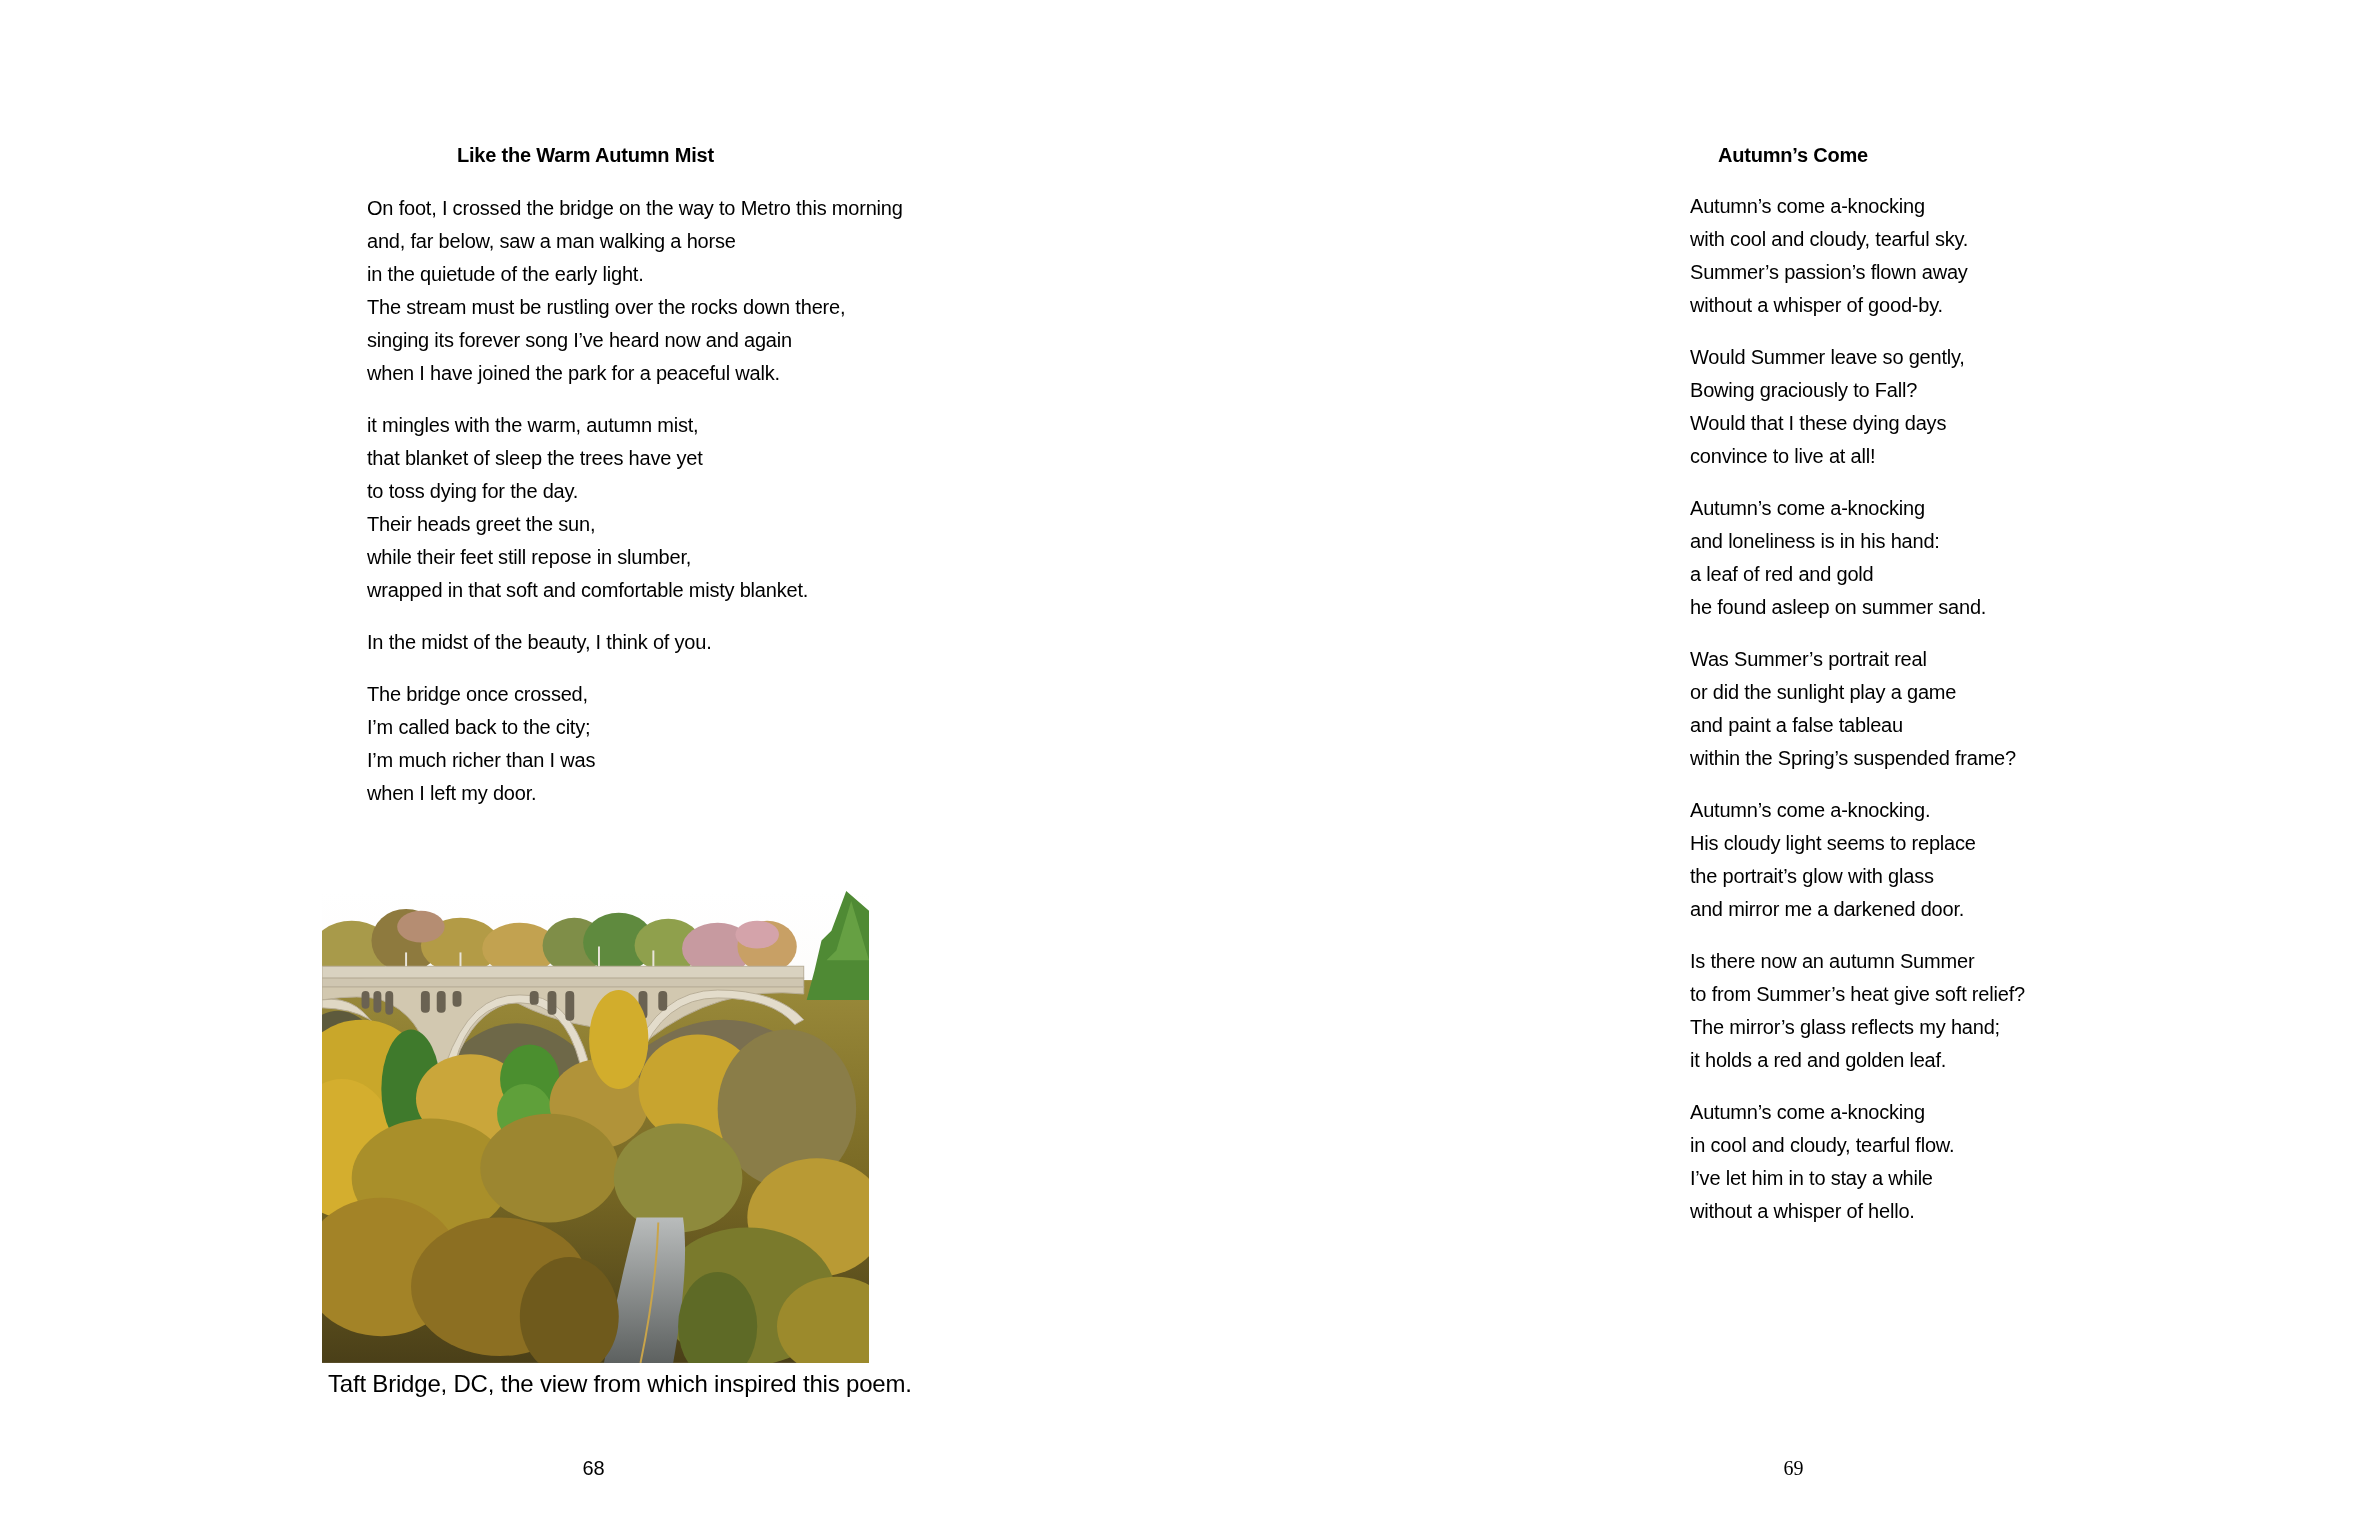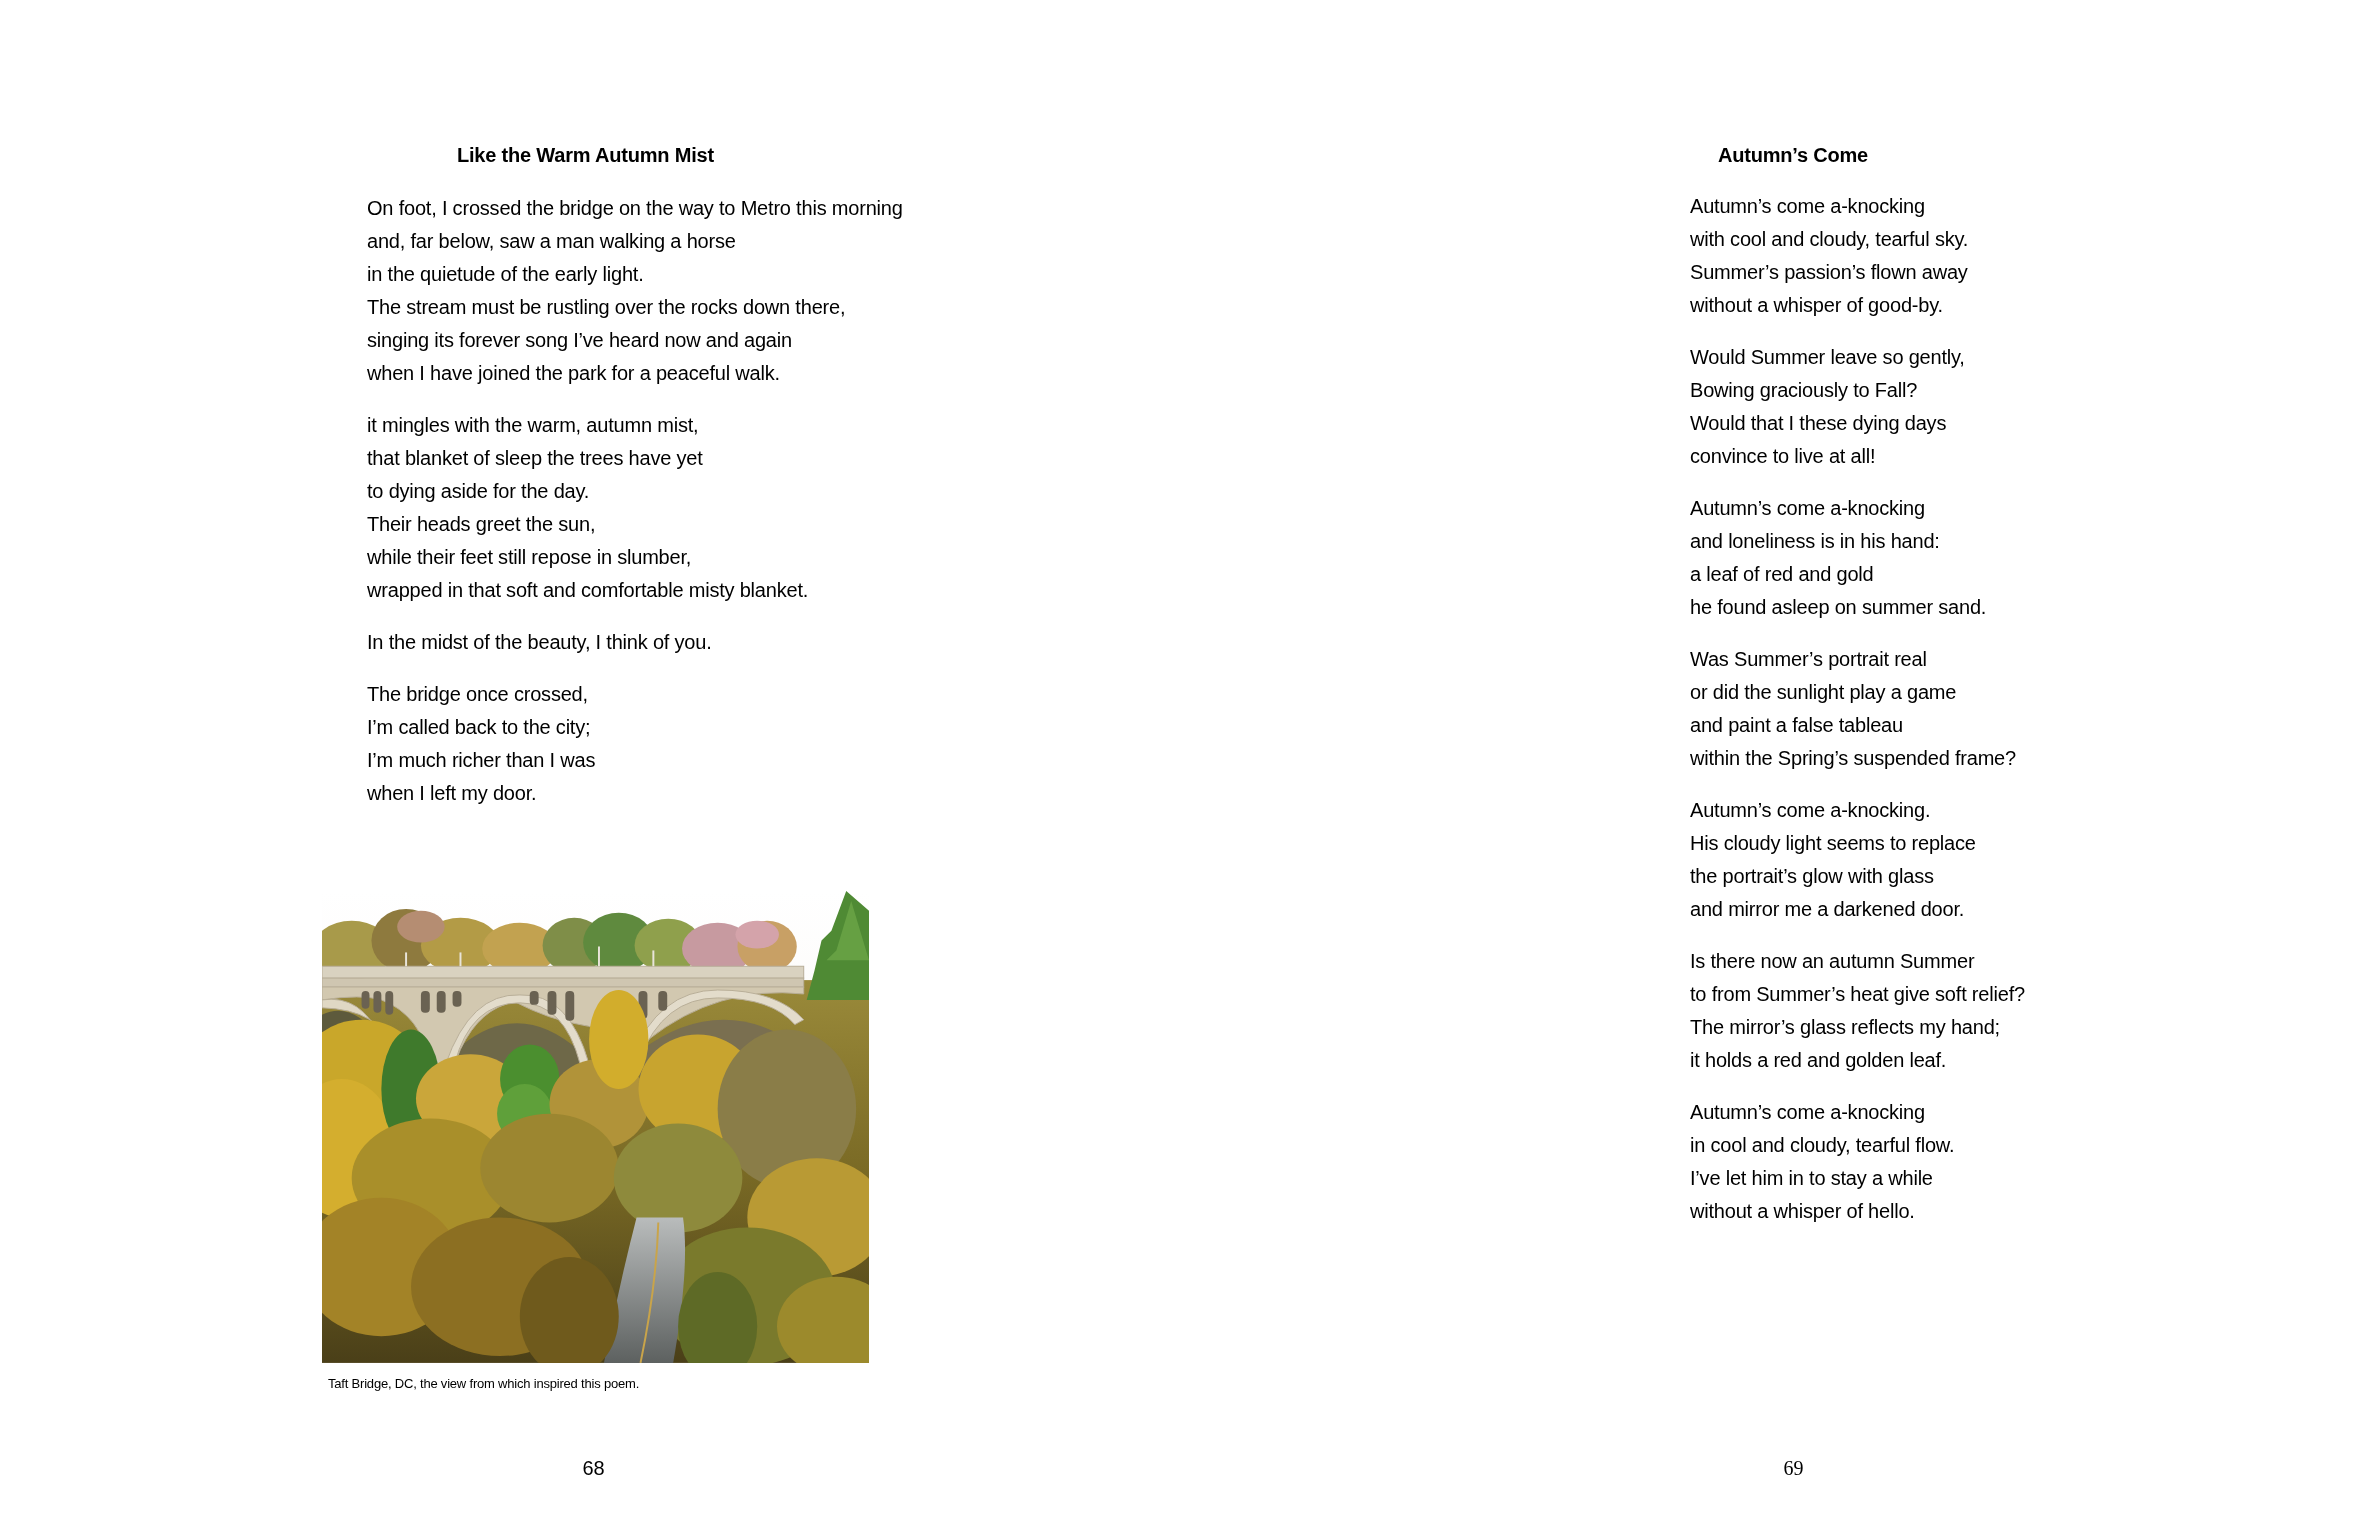--- a/index.html
+++ b/index.html
@@ -9,21 +9,21 @@
   #page-left { left: 0; }
   #page-right { left: 1200px; }
   .poem-title { position: absolute; font-weight: bold; font-size: 20px; line-height: 24px;
                 white-space: nowrap; letter-spacing: -0.2px; }
   .poem-body { position: absolute; font-size: 20px; line-height: 33px; white-space: nowrap; letter-spacing: -0.2px; }
   .stanza { margin: 0 0 19px 0; }
   .stanza:last-child { margin-bottom: 0; }
   .line { display: block; height: 33px; }
   .figure { position: absolute; left: 322px; top: 891px; width: 547px; height: 472px; overflow: hidden; }
   .figure svg { display: block; width: 547px; height: 472px; }
-  .caption { position: absolute; left: 328px; top: 1372px; font-size: 13px; line-height: 24px; white-space: nowrap; letter-spacing: -0.2px; }
+  .caption { position: absolute; left: 328px; top: 1372px; font-size: 24px; line-height: 24px; white-space: nowrap; letter-spacing: -0.2px; }
   .page-number { position: absolute; top: 1456px; width: 79px; margin-left: -40px; text-align: center;
                  font-size: 20px; line-height: 24px; }
 </style>
 </head>
 <body>
 
 <div class="page" id="page-left">
   <div class="poem-title" style="left:457px; top:143px;">Like the Warm Autumn Mist</div>
 
   <div class="poem-body" style="left:367px; top:192px;">
@@ -31,21 +31,21 @@
       <span class="line">On foot, I crossed the bridge on the way to Metro this morning</span>
       <span class="line">and, far below, saw a man walking a horse</span>
       <span class="line">in the quietude of the early light.</span>
       <span class="line">The stream must be rustling over the rocks down there,</span>
       <span class="line">singing its forever song I’ve heard now and again</span>
       <span class="line">when I have joined the park for a peaceful walk.</span>
     </div>
     <div class="stanza">
       <span class="line">it mingles with the warm, autumn mist,</span>
       <span class="line">that blanket of sleep the trees have yet</span>
-      <span class="line">to dying aside for the day.</span>
+      <span class="line">to toss dying for the day.</span>
       <span class="line">Their heads greet the sun,</span>
       <span class="line">while their feet still repose in slumber,</span>
       <span class="line">wrapped in that soft and comfortable misty blanket.</span>
     </div>
     <div class="stanza">
       <span class="line">In the midst of the beauty, I think of you.</span>
     </div>
     <div class="stanza">
       <span class="line">The bridge once crossed,</span>
       <span class="line">I’m called back to the city;</span>

